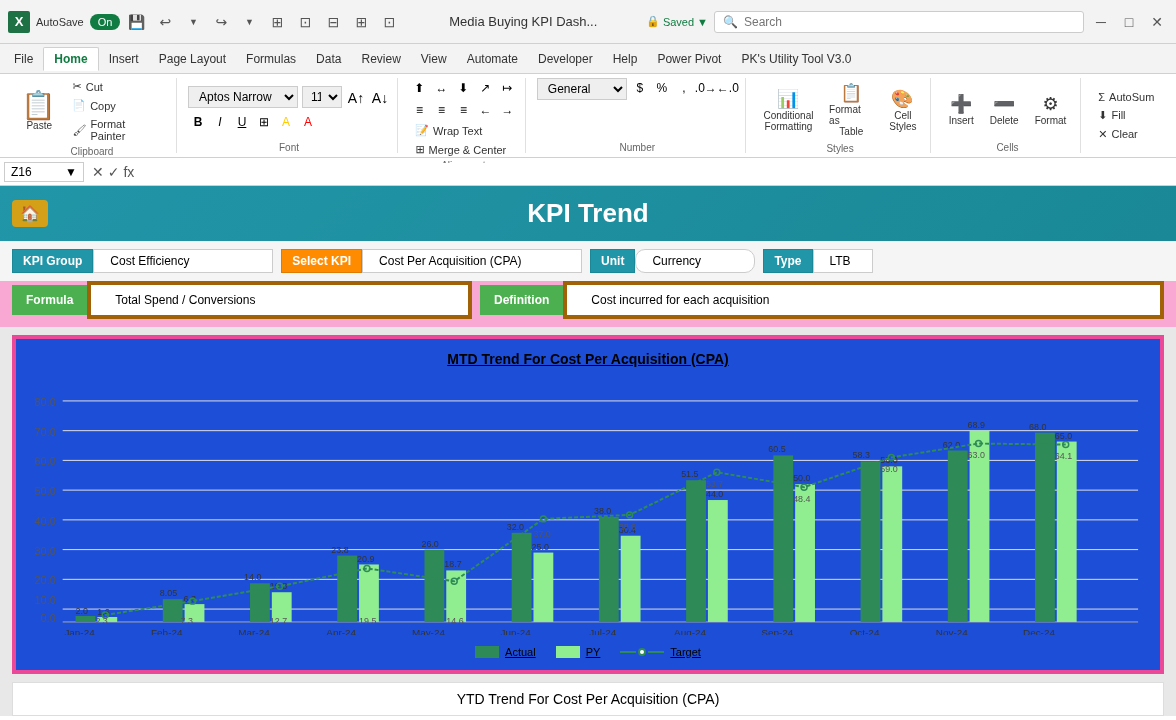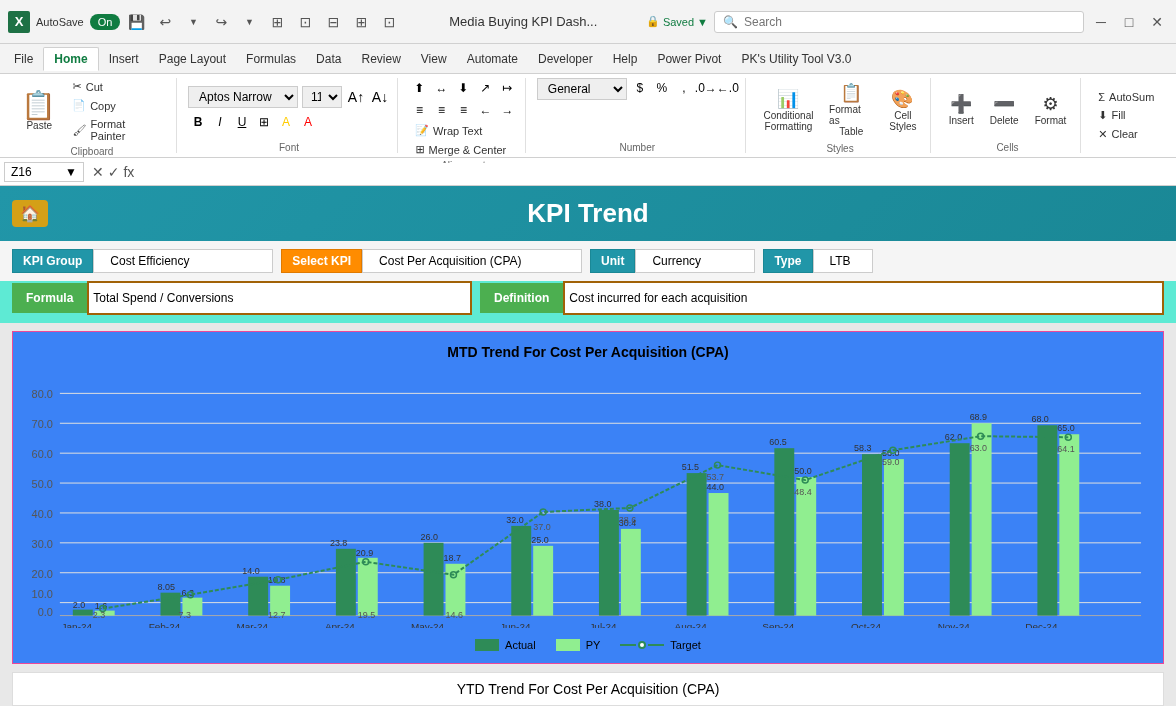--- a/index.html
+++ b/index.html
@@ -49,28 +49,28 @@
     
     .kpi-controls { display: flex; gap: 8px; padding: 8px 12px; background: #f5f5f5; }
     .kpi-control-group { display: flex; align-items: center; gap: 0; }
     .kpi-label { background: #ff8c00; color: white; padding: 4px 10px; font-size: 12px; font-weight: bold; border: 1px solid #e07a00; }
     .kpi-label.teal { background: #2196a8; border-color: #1a8896; }
     .kpi-value { background: white; border: 1px solid #ccc; padding: 4px 16px; font-size: 12px; min-width: 180px; }
     .kpi-value.narrow { min-width: 120px; }
     .kpi-value.small { min-width: 60px; }
 
     
-    .formula-row { display: flex; gap: 8px; padding: 0 12px 8px; background: #5eead4; }
+    .formula-row { display: flex; gap: 8px; padding: 0 12px 8px; background: #f9a8d4; }
     .formula-group { display: flex; align-items: center; gap: 0; flex: 1; }
     .formula-label { background: #4caf50; color: white; padding: 8px 14px; font-size: 12px; font-weight: bold; }
     .formula-label.def { background: #4caf50; }
-    .formula-text { background: white; border: 2px solid #a16207; padding: 8px 4px; font-size: 12px; flex: 1; }
-
-    
-    .chart-container { background: #3b82f6; margin: 8px 12px; padding: 12px; border: 1px solid #ec4899; }
+    .formula-text { background: white; border: 4px solid #a16207; padding: 8px 24px; font-size: 12px; flex: 1; }
+
+    
+    .chart-container { background: #1d4ed8; margin: 8px 12px; padding: 12px; border: 4px solid #ec4899; text-decoration: underline; }
     .chart-title { text-align: center; font-size: 14px; font-weight: bold; margin-bottom: 8px; }
 
     
     .chart-svg-wrapper { width: 100%; }
 
     
     .chart-legend { display: flex; justify-content: center; gap: 20px; margin-top: 8px; font-size: 11px; }
     .legend-item { display: flex; align-items: center; gap: 6px; }
     .legend-color { width: 24px; height: 12px; }
 
@@ -155,21 +155,21 @@
             <span>🖌</span>
             <span>Format Painter</span>
           </div>
       </div>
     </div>
     <div class="ribbon-group-label">Clipboard</div>
   </div>
 
   <div class="ribbon-group" style="min-width:160px;">
     <div style="display:flex; flex-direction:column; gap:2px; flex:1; justify-content:center;">
-      <div style="display:flex; gap:4px; align-items:center;">
+      <div style="display:flex; gap:4px; align-items:flex-end;">
         <select class="font-dropdown">
           <option>Aptos Narrow</option>
         </select>
         <select class="font-size-dropdown">
           <option>11</option>
         </select>
         <span class="fmt-btn" style="font-size:14px;">A↑</span>
         <span class="fmt-btn" style="font-size:14px;">A↓</span>
       </div>
       <div class="formatting-row">
@@ -298,21 +298,21 @@
     <div class="kpi-control-group">
       <div class="kpi-label teal">KPI Group</div>
       <div class="kpi-value" style="cursor:pointer;">Cost Efficiency</div>
     </div>
     <div class="kpi-control-group">
       <div class="kpi-label">Select KPI</div>
       <div class="kpi-value" style="min-width:220px; cursor:pointer;">Cost Per Acquisition (CPA)</div>
     </div>
     <div class="kpi-control-group">
       <div class="kpi-label teal">Unit</div>
-      <div class="kpi-value narrow" style="cursor:pointer;">Currency</div>
+      <div class="kpi-value narrow" style="cursor:pointer;border-radius:10px;">Currency</div>
     </div>
     <div class="kpi-control-group">
       <div class="kpi-label teal">Type</div>
       <div class="kpi-value small" style="cursor:pointer;">LTB</div>
     </div>
   </div>
 
   <div class="formula-row">
     <div class="formula-group" style="flex:0 0 auto; width:460px;">
       <div class="formula-label">Formula</div>

